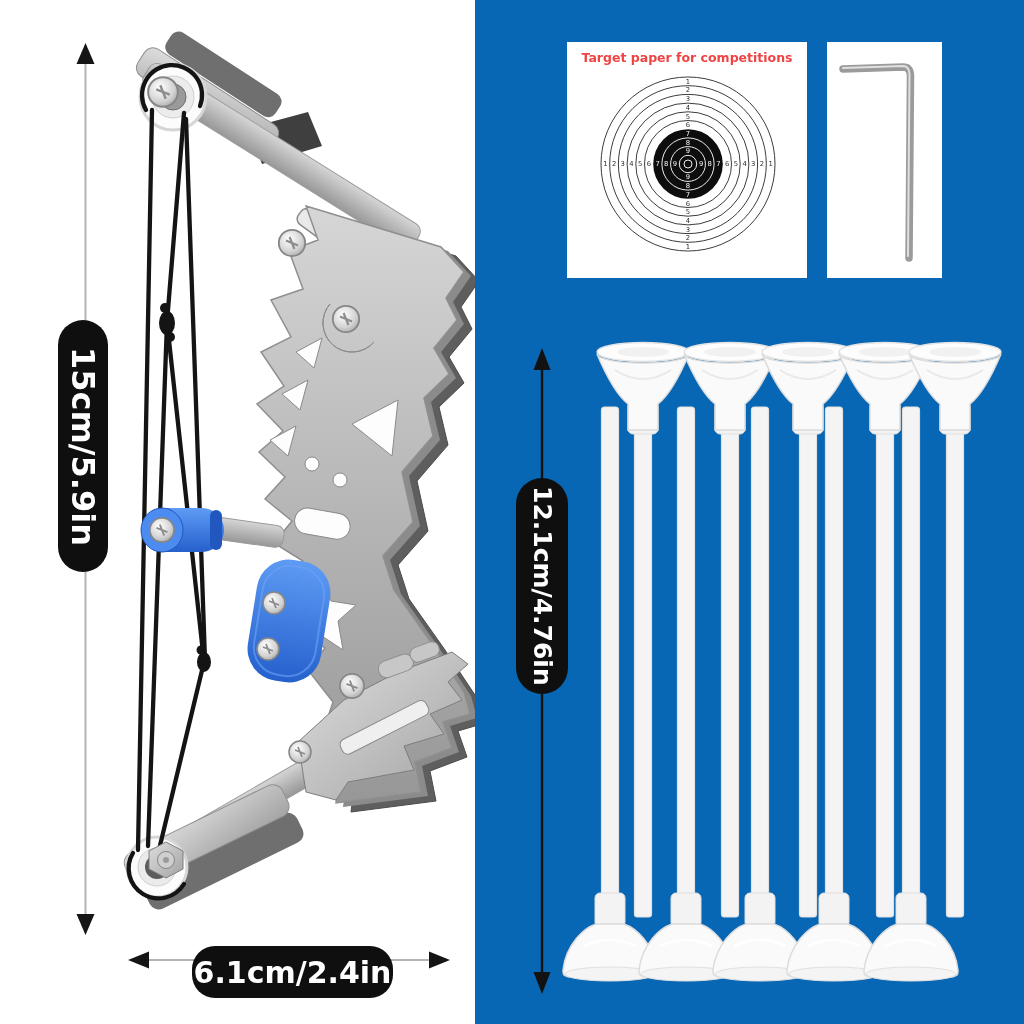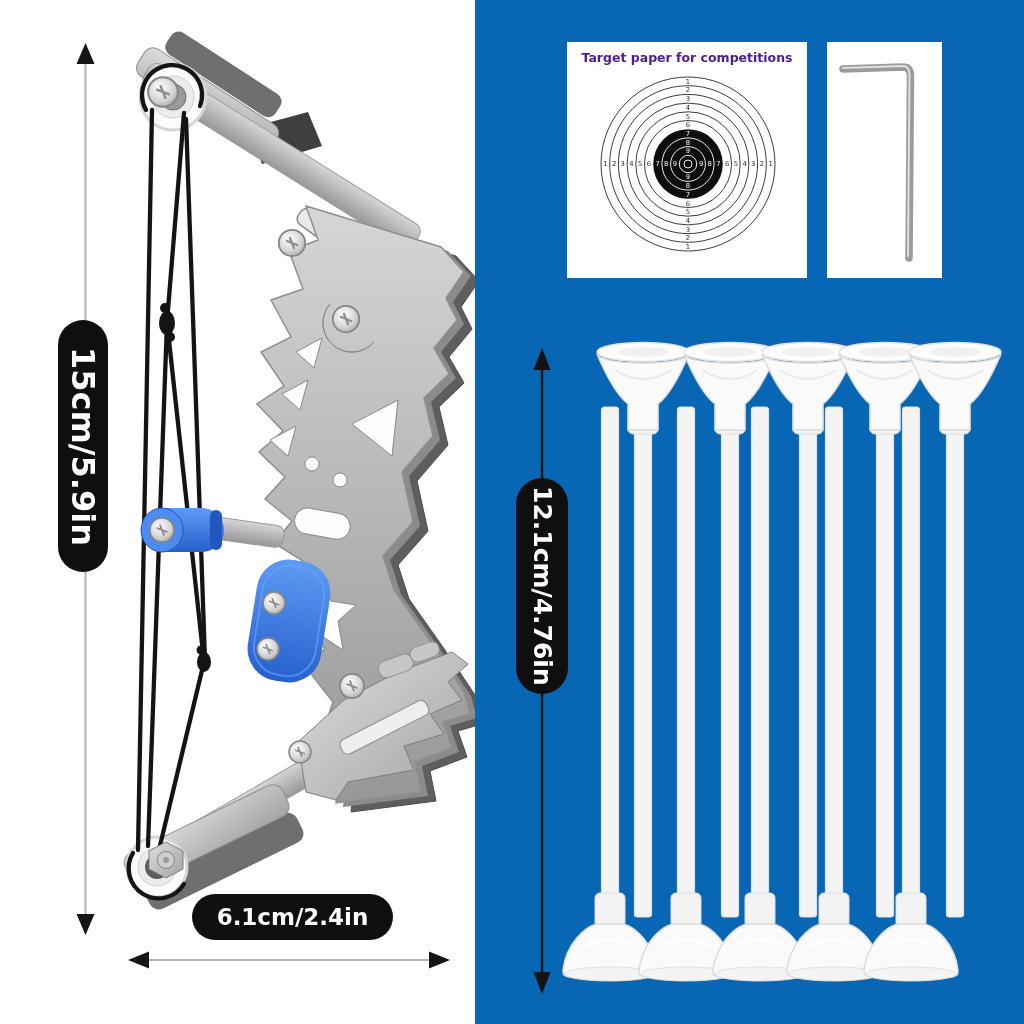--- a/index.html
+++ b/index.html
@@ -3,30 +3,30 @@
 <meta charset="utf-8">
 <style>
   html,body{margin:0;padding:0;}
   .stage{position:relative;width:1024px;height:1024px;background:#ffffff;overflow:hidden;
          font-family:"DejaVu Sans","Liberation Sans",sans-serif;}
   .right-panel{position:absolute;left:475px;top:0;width:549px;height:1024px;background:#0767b4;}
   .card{position:absolute;background:#ffffff;}
   .target-card{left:567px;top:42px;width:240px;height:236px;}
   .hex-card{left:827px;top:42px;width:115px;height:236px;}
   .target-title{position:absolute;top:8px;left:0;right:0;text-align:center;
-                font-size:12.5px;font-weight:700;color:#4c1d95;letter-spacing:0;}
+                font-size:12.5px;font-weight:700;color:#ef4444;letter-spacing:0;}
   .target-svg,.hex-svg{position:absolute;left:0;top:0;}
   .bow-svg{position:absolute;left:0;top:0;}
   .arrows-svg{position:absolute;left:475px;top:0;}
   .annot-svg{position:absolute;left:0;top:0;pointer-events:none;}
   .pill{position:absolute;background:#0f0f0f;color:#ffffff;font-weight:700;
         display:flex;align-items:center;justify-content:center;z-index:10;}
   .pill-v{writing-mode:vertical-rl;text-orientation:mixed;}
   .pill-height{left:58px;top:320px;width:50px;height:252px;border-radius:26px;font-size:32px;}
-  .pill-width{left:192px;top:894px;width:201px;height:46px;border-radius:23px;font-size:23px;}
+  .pill-width{left:192px;top:946px;width:201px;height:52px;border-radius:23px;font-size:30px;}
   .pill-arrowlen{left:516px;top:478px;width:52px;height:216px;border-radius:26px;font-size:25px;}
 </style>
 </head>
 <body>
 
 <div class="stage">
 
   <div class="right-panel"></div>
 
   <svg class="bow-svg" width="475" height="1024" viewBox="0 0 475 1024">

